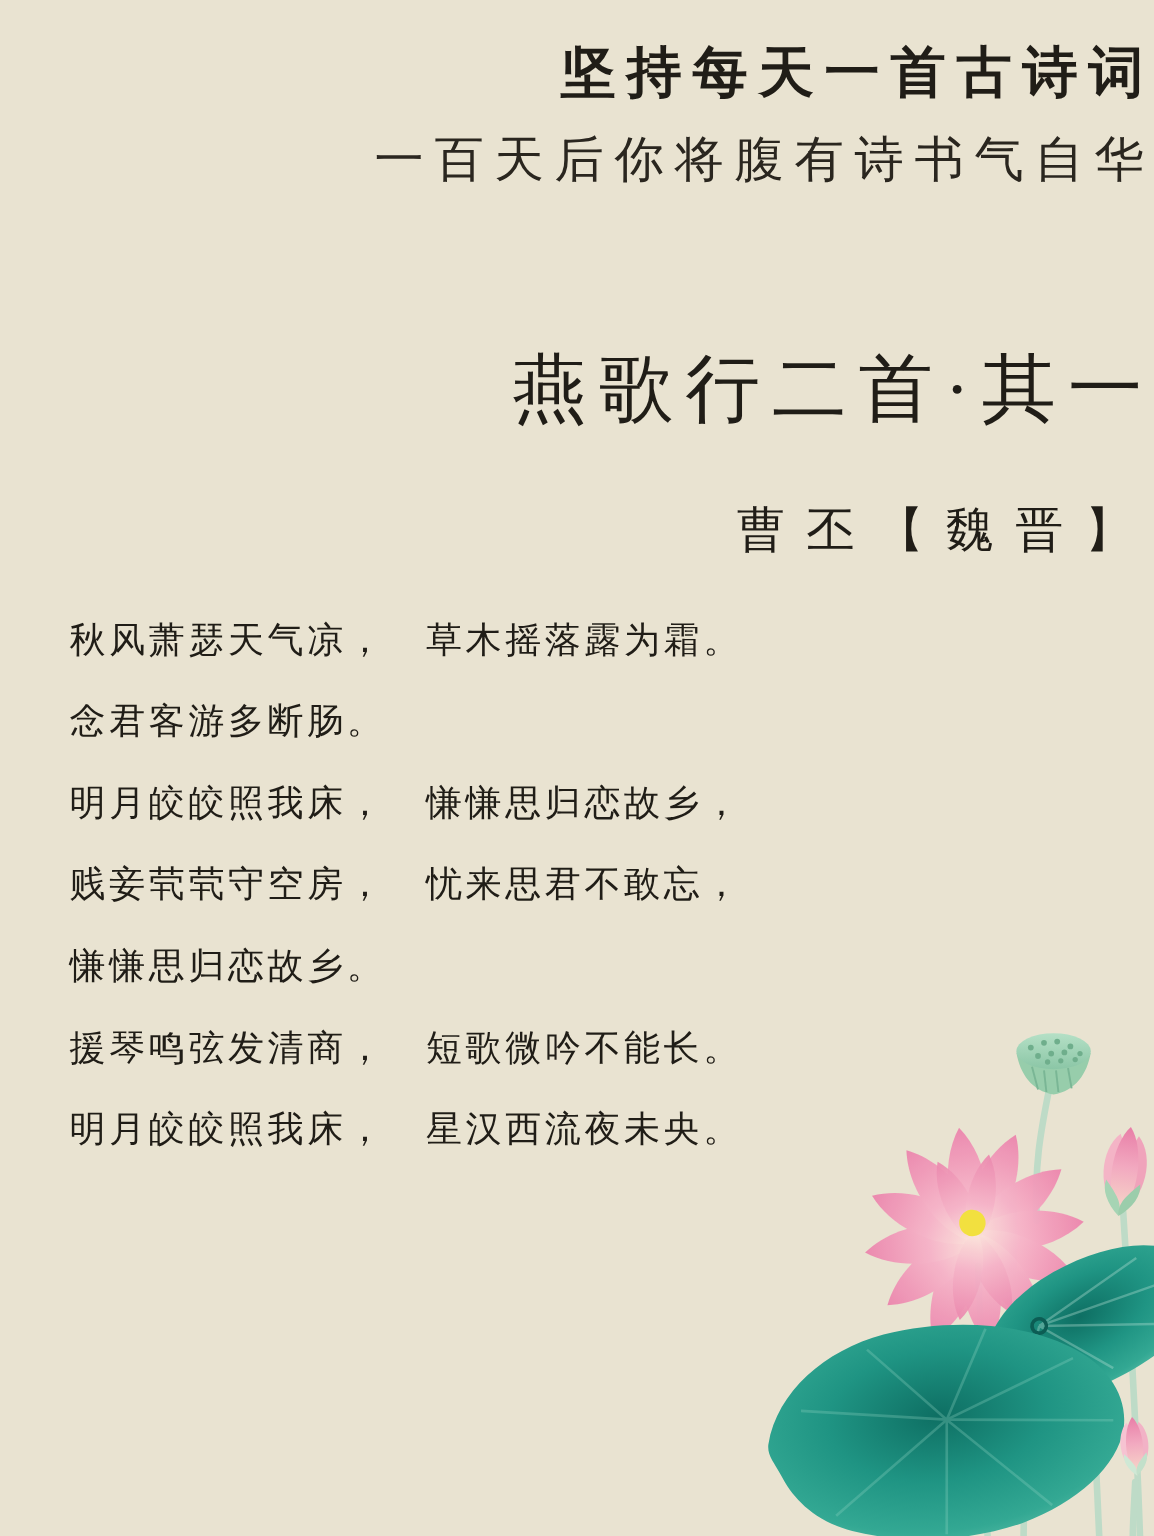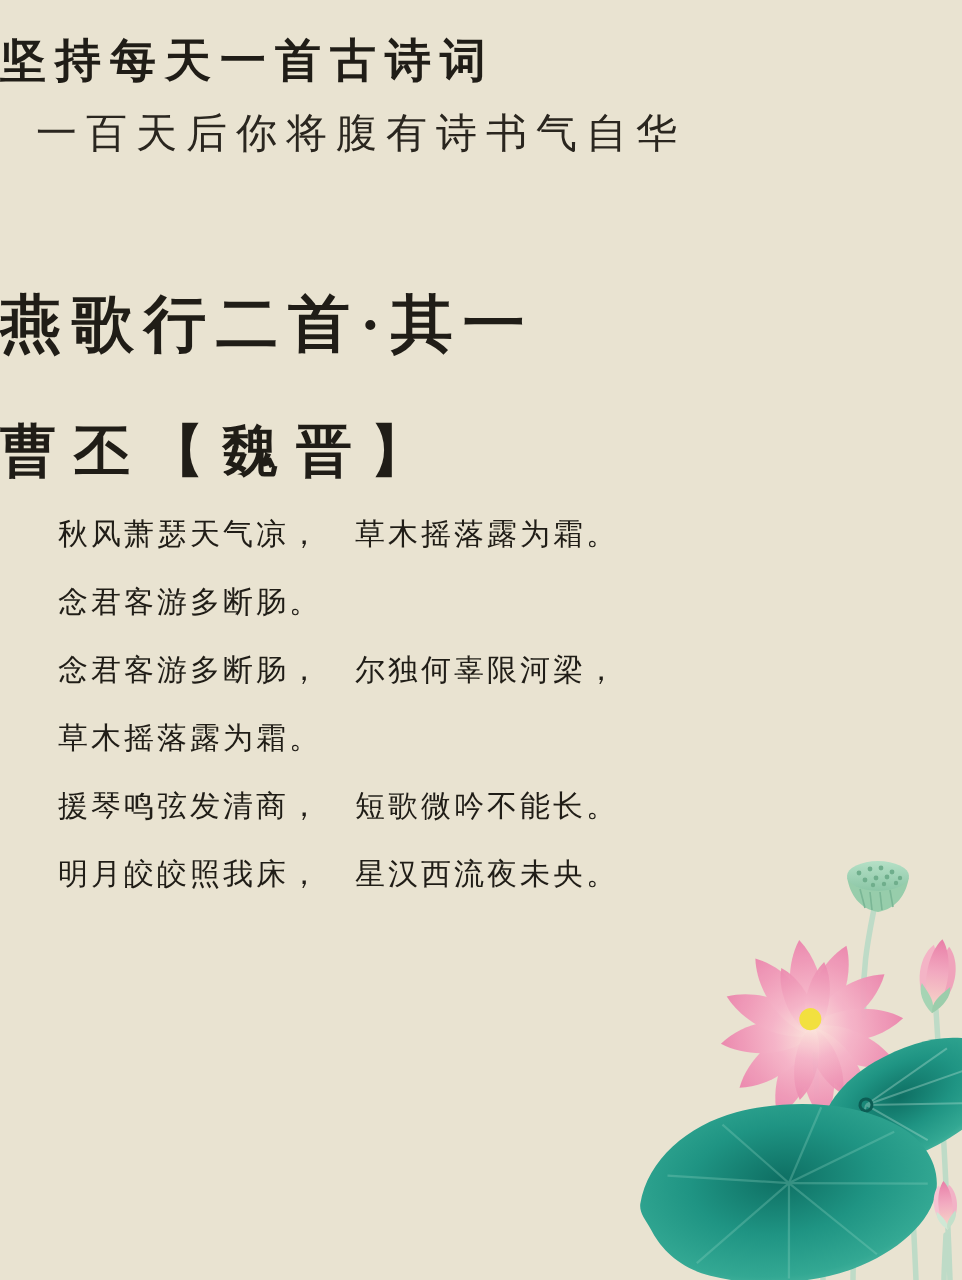--- a/index.html
+++ b/index.html
@@ -4,45 +4,46 @@
 <style>
   html,body { margin:0; padding:0; }
   .page {
     position:relative;
     width:962px; height:1280px;
     background:#e9e3d1;
     overflow:hidden;
     font-family:"Liberation Serif","DejaVu Serif",serif;
     color:#201d17;
   }
-  .centered { position:absolute; left:0; right:0; text-align:left; white-space:nowrap; z-index:2; }
+  .centered { position:absolute; left:12px; right:0; text-align:right; white-space:nowrap; z-index:2; }
   .header-title   { top:30px;  font-size:46px; font-weight:700; letter-spacing:9px; }
   .header-subtitle{ top:106px; font-size:41px; font-weight:400; letter-spacing:9px; color:#2a261f;padding-left:36px; }
-  .poem-title     { top:282px; font-size:62px; font-weight:700; letter-spacing:10px; }
-  .poem-author    { top:414px; font-size:56px; font-weight:700; letter-spacing:18px; }
+  .poem-title     { top:282px; font-size:62px; font-weight:400; letter-spacing:10px; }
+  .poem-author    { top:414px; font-size:40px; font-weight:400; letter-spacing:18px; }
   .poem-lines { position:absolute; top:500px; left:58px; right:6px; z-index:2; }
   .poem-line  { font-size:30px; line-height:68px; letter-spacing:3px; white-space:nowrap; }
   .decoration { position:absolute; right:0; bottom:0; width:322px; height:435px; z-index:1; }
 </style>
 </head>
 <body>
 
 <div class="page">
 
   <div class="centered header-title">坚持每天一首古诗词</div>
   <div class="centered header-subtitle">一百天后你将腹有诗书气自华</div>
 
   <div class="centered poem-title">燕歌行二首·其一</div>
   <div class="centered poem-author">曹丕【魏晋】</div>
 
   <div class="poem-lines">
     <div class="poem-line">秋风萧瑟天气凉，　草木摇落露为霜。</div>
     <div class="poem-line">念君客游多断肠。</div>
-    <div class="poem-line">念君客游多断肠，　尔独何辜限河梁，</div>
-    <div class="poem-line">草木摇落露为霜。</div>
+    <div class="poem-line">明月皎皎照我床，　慊慊思归恋故乡，</div>
+    <div class="poem-line">贱妾茕茕守空房，　忧来思君不敢忘，</div>
+    <div class="poem-line">慊慊思归恋故乡。</div>
     <div class="poem-line">援琴鸣弦发清商，　短歌微吟不能长。</div>
     <div class="poem-line">明月皎皎照我床，　星汉西流夜未央。</div>
   </div>
 
   <svg class="decoration" viewBox="0 0 322 435" xmlns="http://www.w3.org/2000/svg" aria-hidden="true">
     <defs>
       <radialGradient id="leafG" cx="48%" cy="42%" r="68%">
         <stop offset="0%" stop-color="#0e6f63"></stop>
         <stop offset="45%" stop-color="#1f9483"></stop>
         <stop offset="80%" stop-color="#33a893"></stop>

